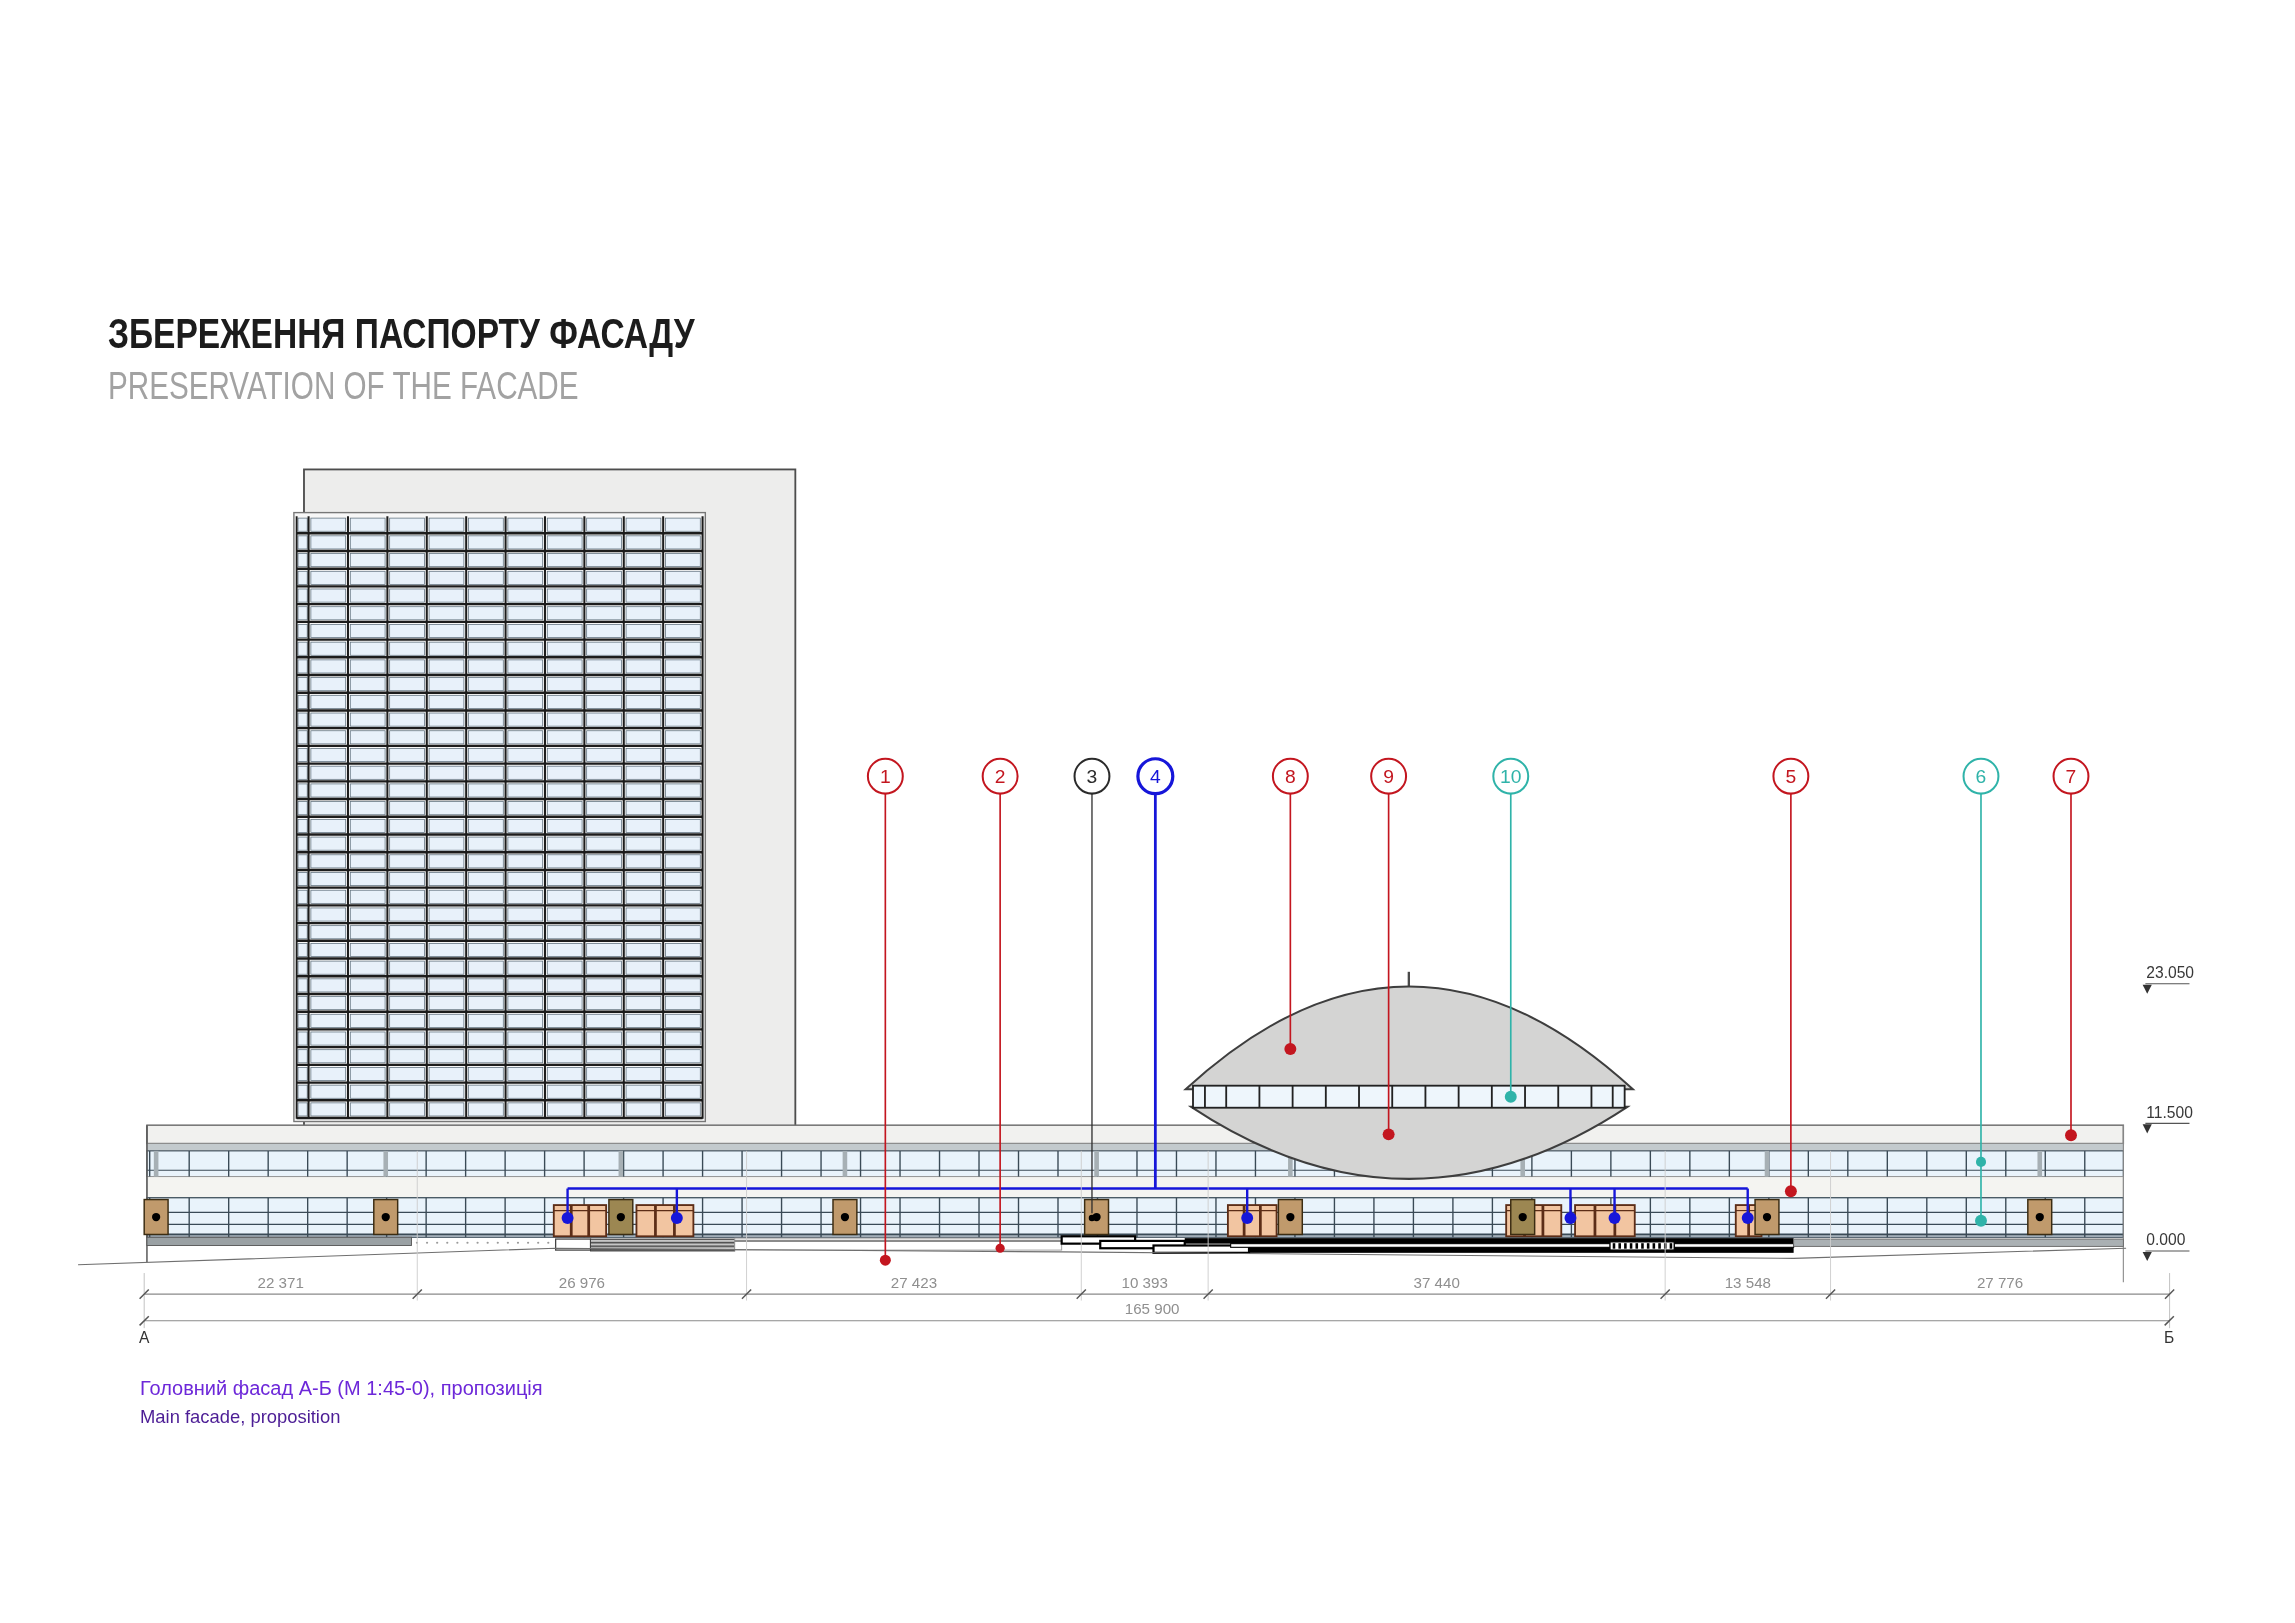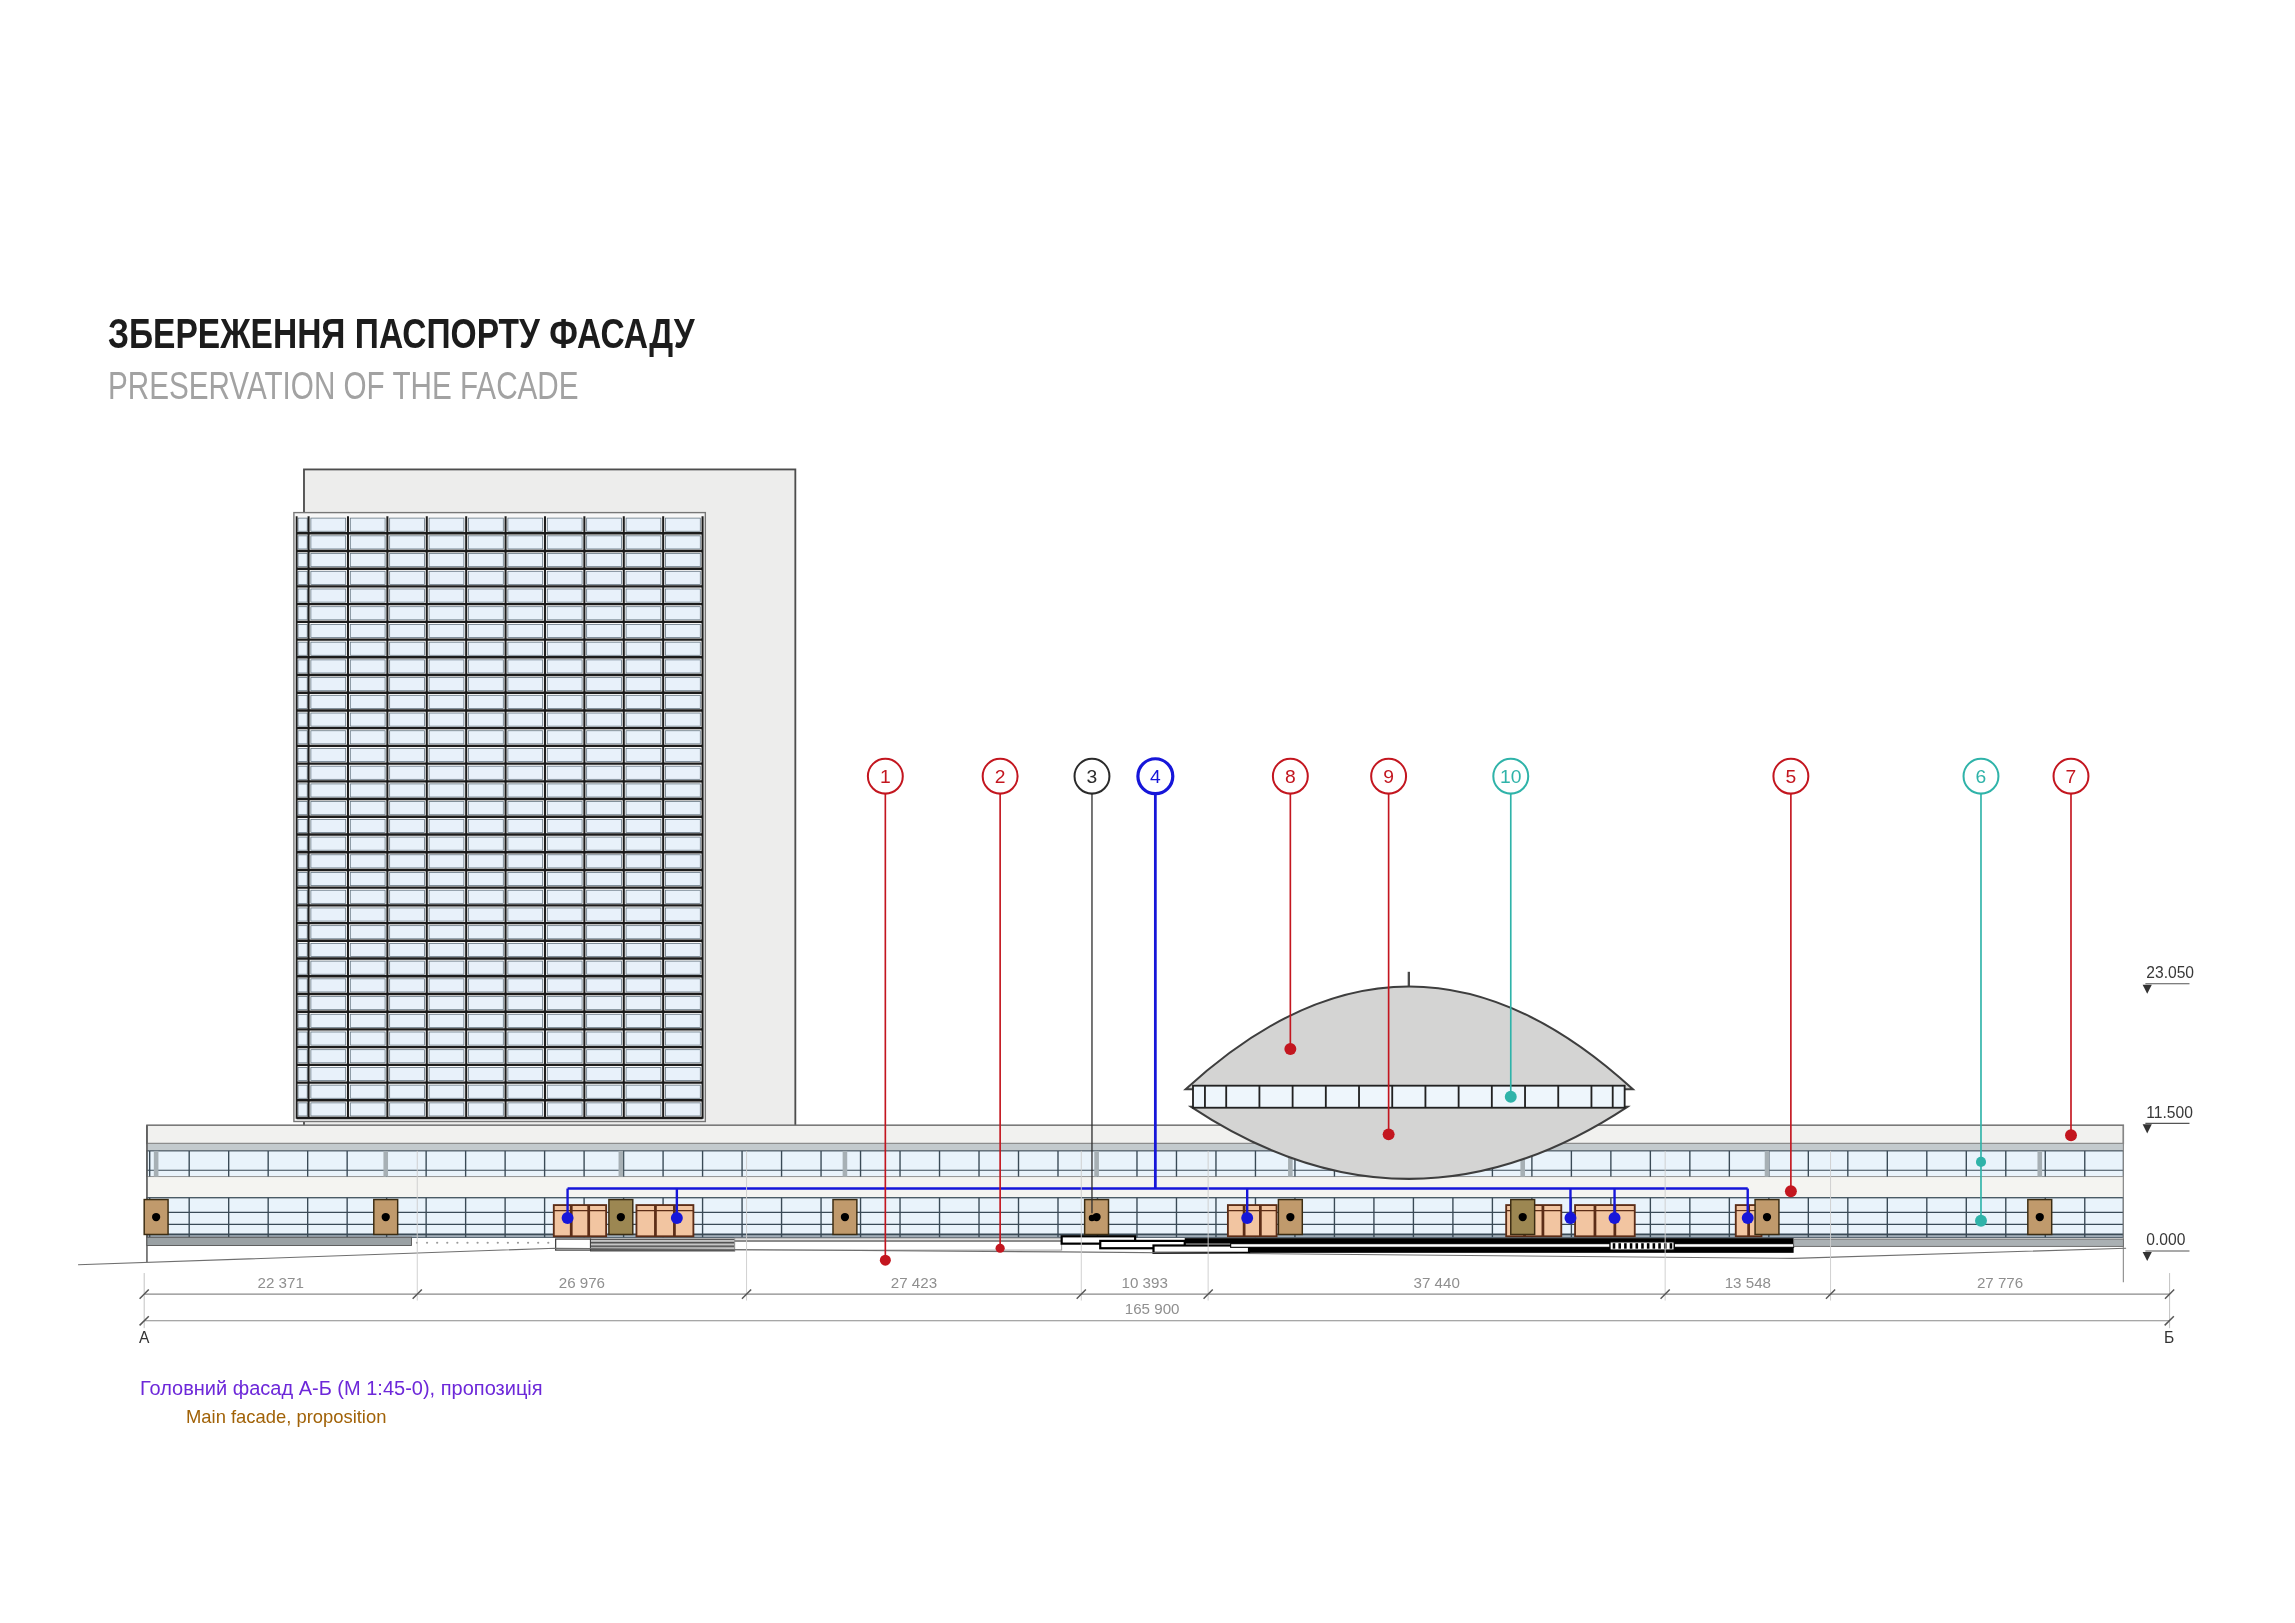--- a/index.html
+++ b/index.html
@@ -5,21 +5,21 @@
   html,body{margin:0;padding:0;background:#fff;}
   .page{position:relative;width:2296px;height:1624px;background:#ffffff;overflow:hidden;
         font-family:"Liberation Sans", sans-serif;padding-left:20px;}
   .titles{position:absolute;left:108px;top:309px;}
   .title-uk{font-size:43px;font-weight:600;color:#1c1c1c;letter-spacing:0px;
             transform:scaleX(0.78);transform-origin:left center;white-space:nowrap;}
   .title-en{font-size:38px;font-weight:500;color:#a2a2a2;margin-top:7.3px;
             transform:scaleX(0.78);transform-origin:left center;white-space:nowrap;}
   .caption{position:absolute;left:140px;top:1377px;}
   .caption-uk{font-size:20px;color:#6d28d9;}
-  .caption-en{font-size:18.4px;color:#a16207;margin-top:6.4px;margin-left:46px;}
+  .caption-en{font-size:18.4px;color:#4c1d95;margin-top:6.4px;}
   svg{position:absolute;left:0;top:0;}
   text{font-family:"Liberation Sans", sans-serif;}
 </style>
 </head>
 <body>
 
 <div class="page">
 
   <div class="titles">
     <div class="title-uk">ЗБЕРЕЖЕННЯ ПАСПОРТУ ФАСАДУ</div>

